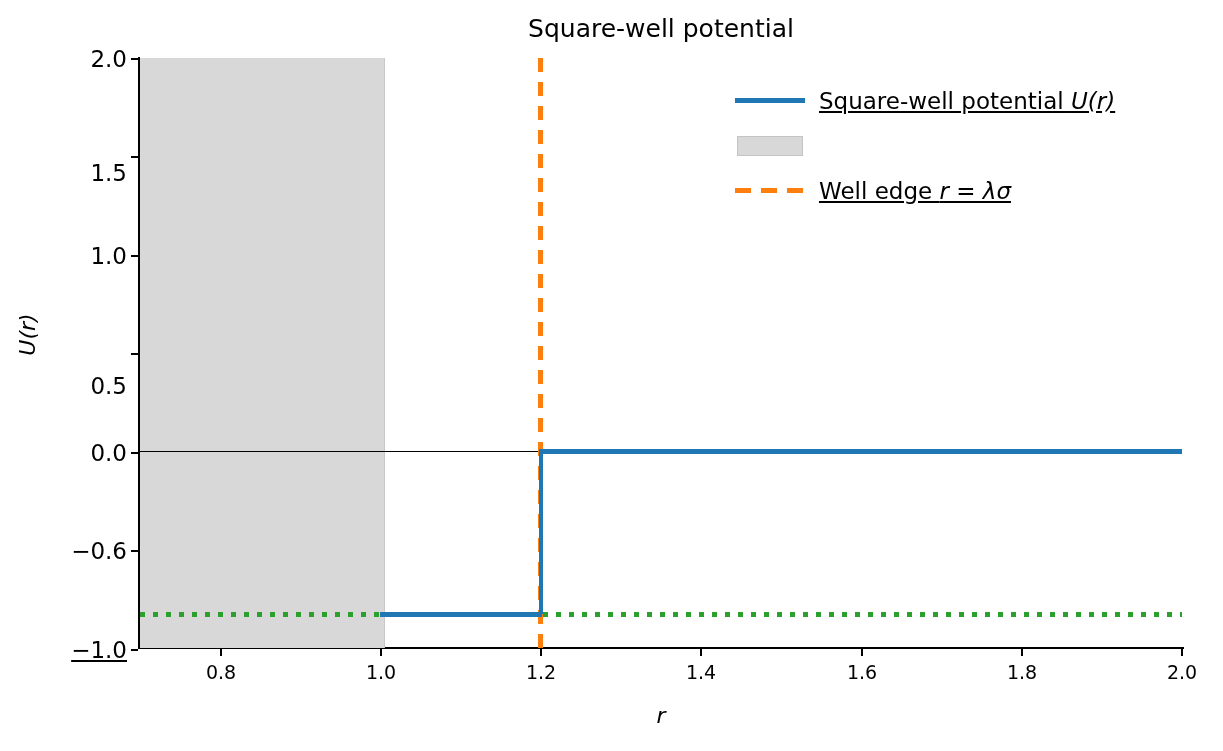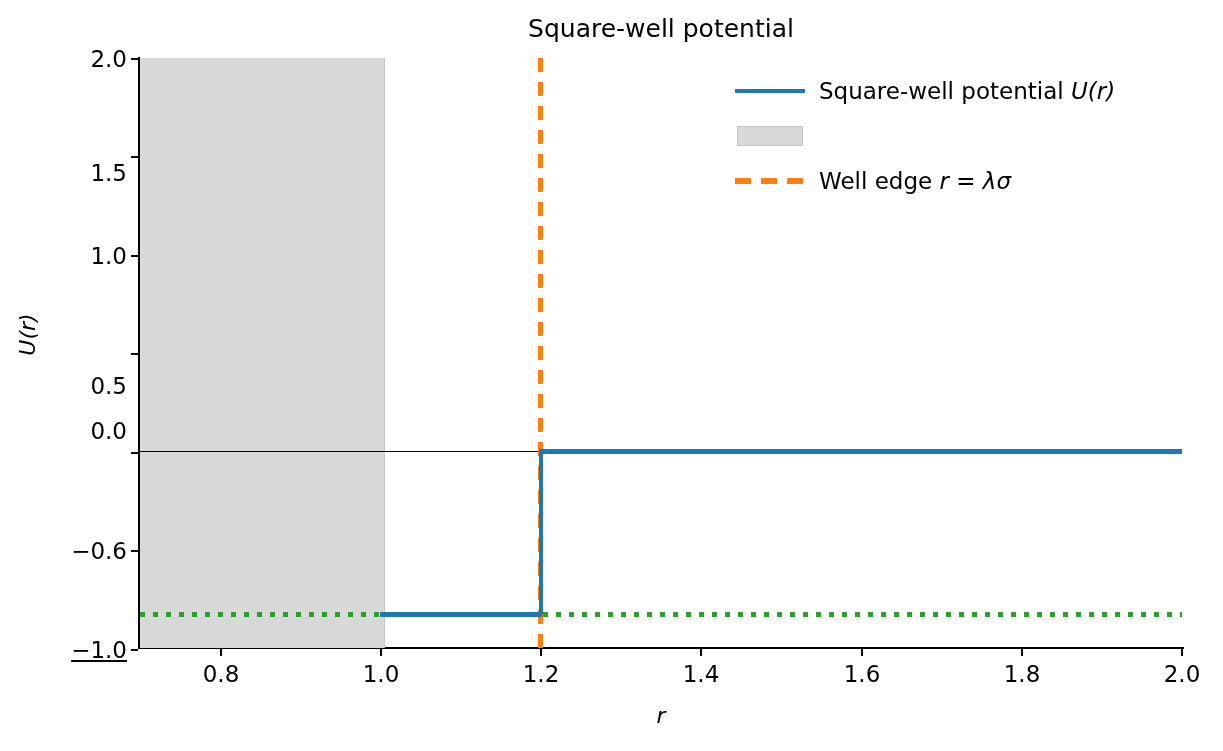--- a/index.html
+++ b/index.html
@@ -150,21 +150,21 @@
     position: absolute;
     top: 649px;
     width: 1.6px;
     height: 7px;
     background: #000000;
   }
   .xtick-label {
     position: absolute;
     top: 661px;
     transform: translateX(-50%);
-    font-size: 23px;
+    font-size: 19px;
     color: #000000;
     white-space: nowrap;
     text-align: right;
   }
   .ytick {
     position: absolute;
     left: 131px;
     width: 7px;
     height: 1.6px;
     background: #000000;
@@ -206,20 +206,22 @@
   #legend {
     position: absolute;
     left: 735px;
     top: 78px;
     width: 440px;
   }
   .legend-row {
     position: relative;
     height: 45px;
     display: flex;
+    align-items: center;
+    text-decoration: underline;
   }
   .legend-handle {
     width: 70px;
     height: 26px;
     position: relative;
     flex: 0 0 70px;
     margin-right: 14px;
   }
   .handle-line-solid {
     position: absolute;
@@ -317,21 +319,21 @@
   <div class="ytick" style="top:255px;"></div>
   <div class="ytick" style="top:353px;"></div>
   <div class="ytick" style="top:452px;"></div>
   <div class="ytick" style="top:550px;"></div>
   <div class="ytick" style="top:649px;"></div>
 
   <div class="ytick-label" style="top:59px;">2.0</div>
   <div class="ytick-label" style="top:173px;">1.5</div>
   <div class="ytick-label" style="top:256px;">1.0</div>
   <div class="ytick-label" style="top:354px;margin-top:32px;">0.5</div>
-  <div class="ytick-label" style="top:431px;">0.0</div>
+  <div class="ytick-label" style="top:453px;">0.0</div>
   <div class="ytick-label" style="top:551px;">−0.6</div>
   <div class="ytick-label" style="top:650px;text-decoration:underline;">−1.0</div>
 
   <div id="xlabel">r</div>
   <div id="ylabel">
     <span>U(r)</span>
   </div>
 
   <div id="legend">
 

